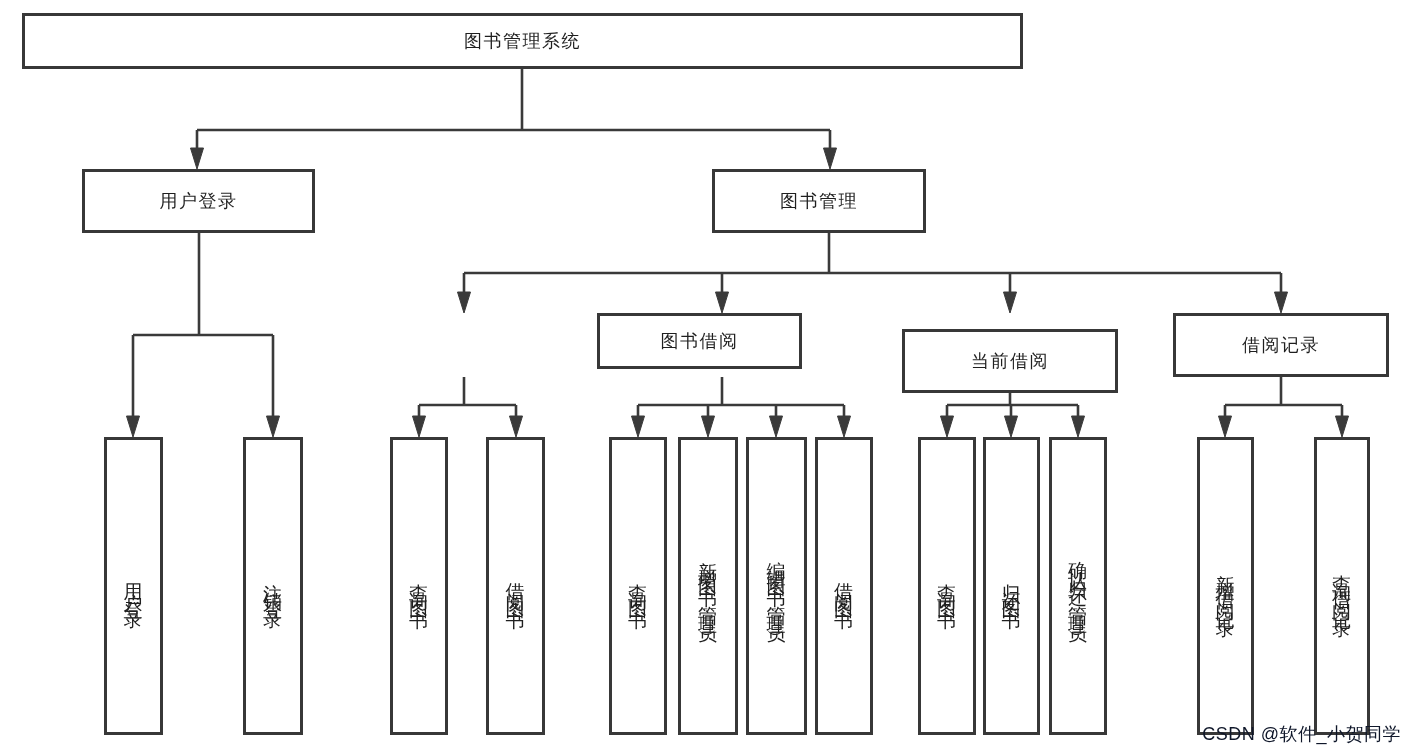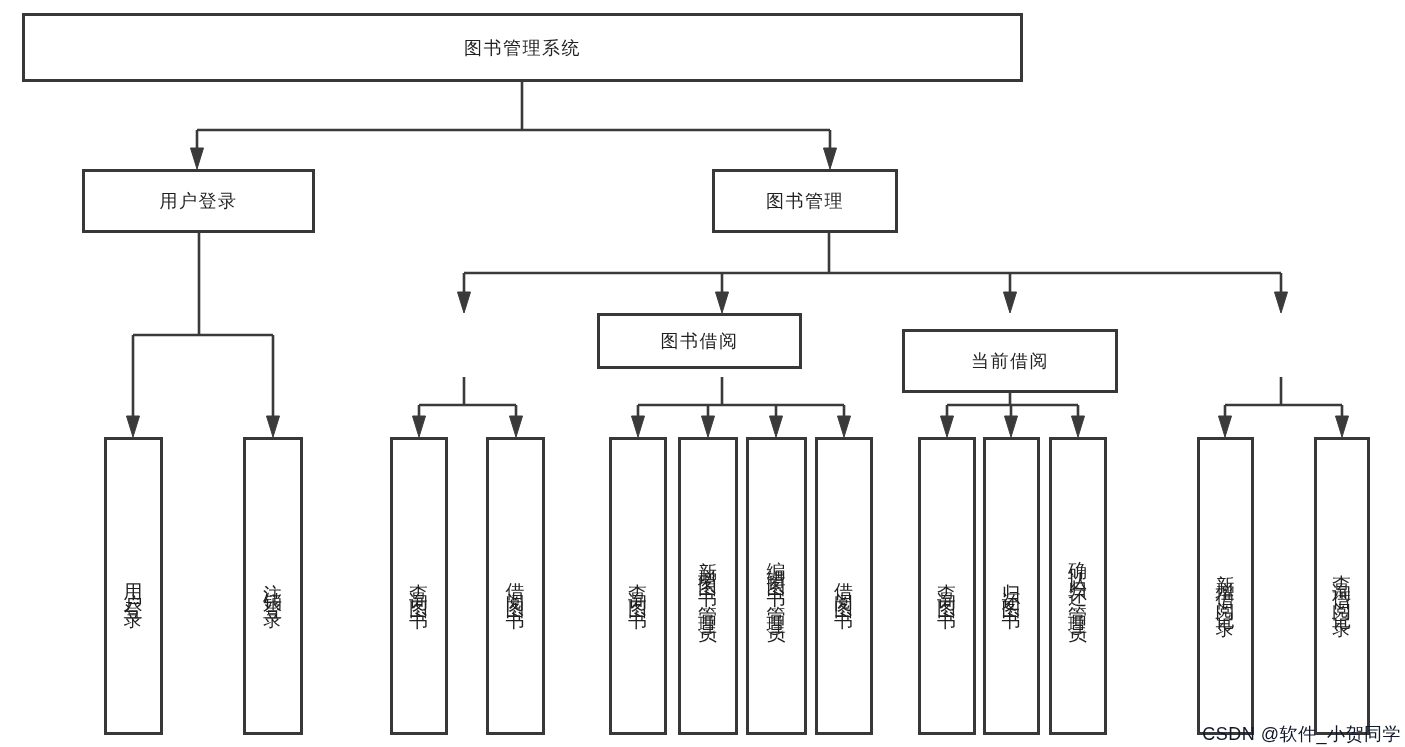--- a/index.html
+++ b/index.html
@@ -90,36 +90,39 @@
     <polygon class="arrow" points="1071.5,416 1084.5,416 1078,437"></polygon>
 
     <path class="edge" d="M1281 377 V405"></path>
     <path class="edge" d="M1225 405 H1342"></path>
     <path class="edge" d="M1225 405 V419"></path>
     <polygon class="arrow" points="1218.5,416 1231.5,416 1225,437"></polygon>
     <path class="edge" d="M1342 405 V419"></path>
     <polygon class="arrow" points="1335.5,416 1348.5,416 1342,437"></polygon>
   </svg>
 
-  <div class="hbox" style="left:22px;top:13px;width:1001px;height:69px;">
+  <div class="hbox" style="left:22px;top:13px;width:1001px;height:56px;">
     <span>图书管理系统</span>
   </div>
 
   <div class="hbox" style="left:82px;top:169px;width:233px;height:64px;">
     <span>用户登录</span>
   </div>
-  <div class="hbox" style="left:712px;top:169px;width:186px;height:64px;text-align:center;">
+  <div class="hbox" style="left:712px;top:169px;width:214px;height:64px;text-align:center;">
     <span>图书管理</span>
   </div>
 
   <div class="hbox" style="left:597px;top:313px;width:205px;height:56px;">
     <span>图书借阅</span>
   </div>
   <div class="hbox" style="left:902px;top:313px;width:216px;height:64px;margin-top:16px;">
     <span>当前借阅</span>
+  </div>
+  <div class="hbox" style="left:1173px;top:313px;width:216px;height:64px;">
+    <span>借阅记录</span>
   </div>
 
   <div class="vbox" style="left:104px;">
     <span class="vtext">用户登录</span>
   </div>
   <div class="vbox" style="left:243px;width:60px;">
     <span class="vtext">注销登录</span>
   </div>
 
   <div class="vbox" style="left:390px;width:58px;">

